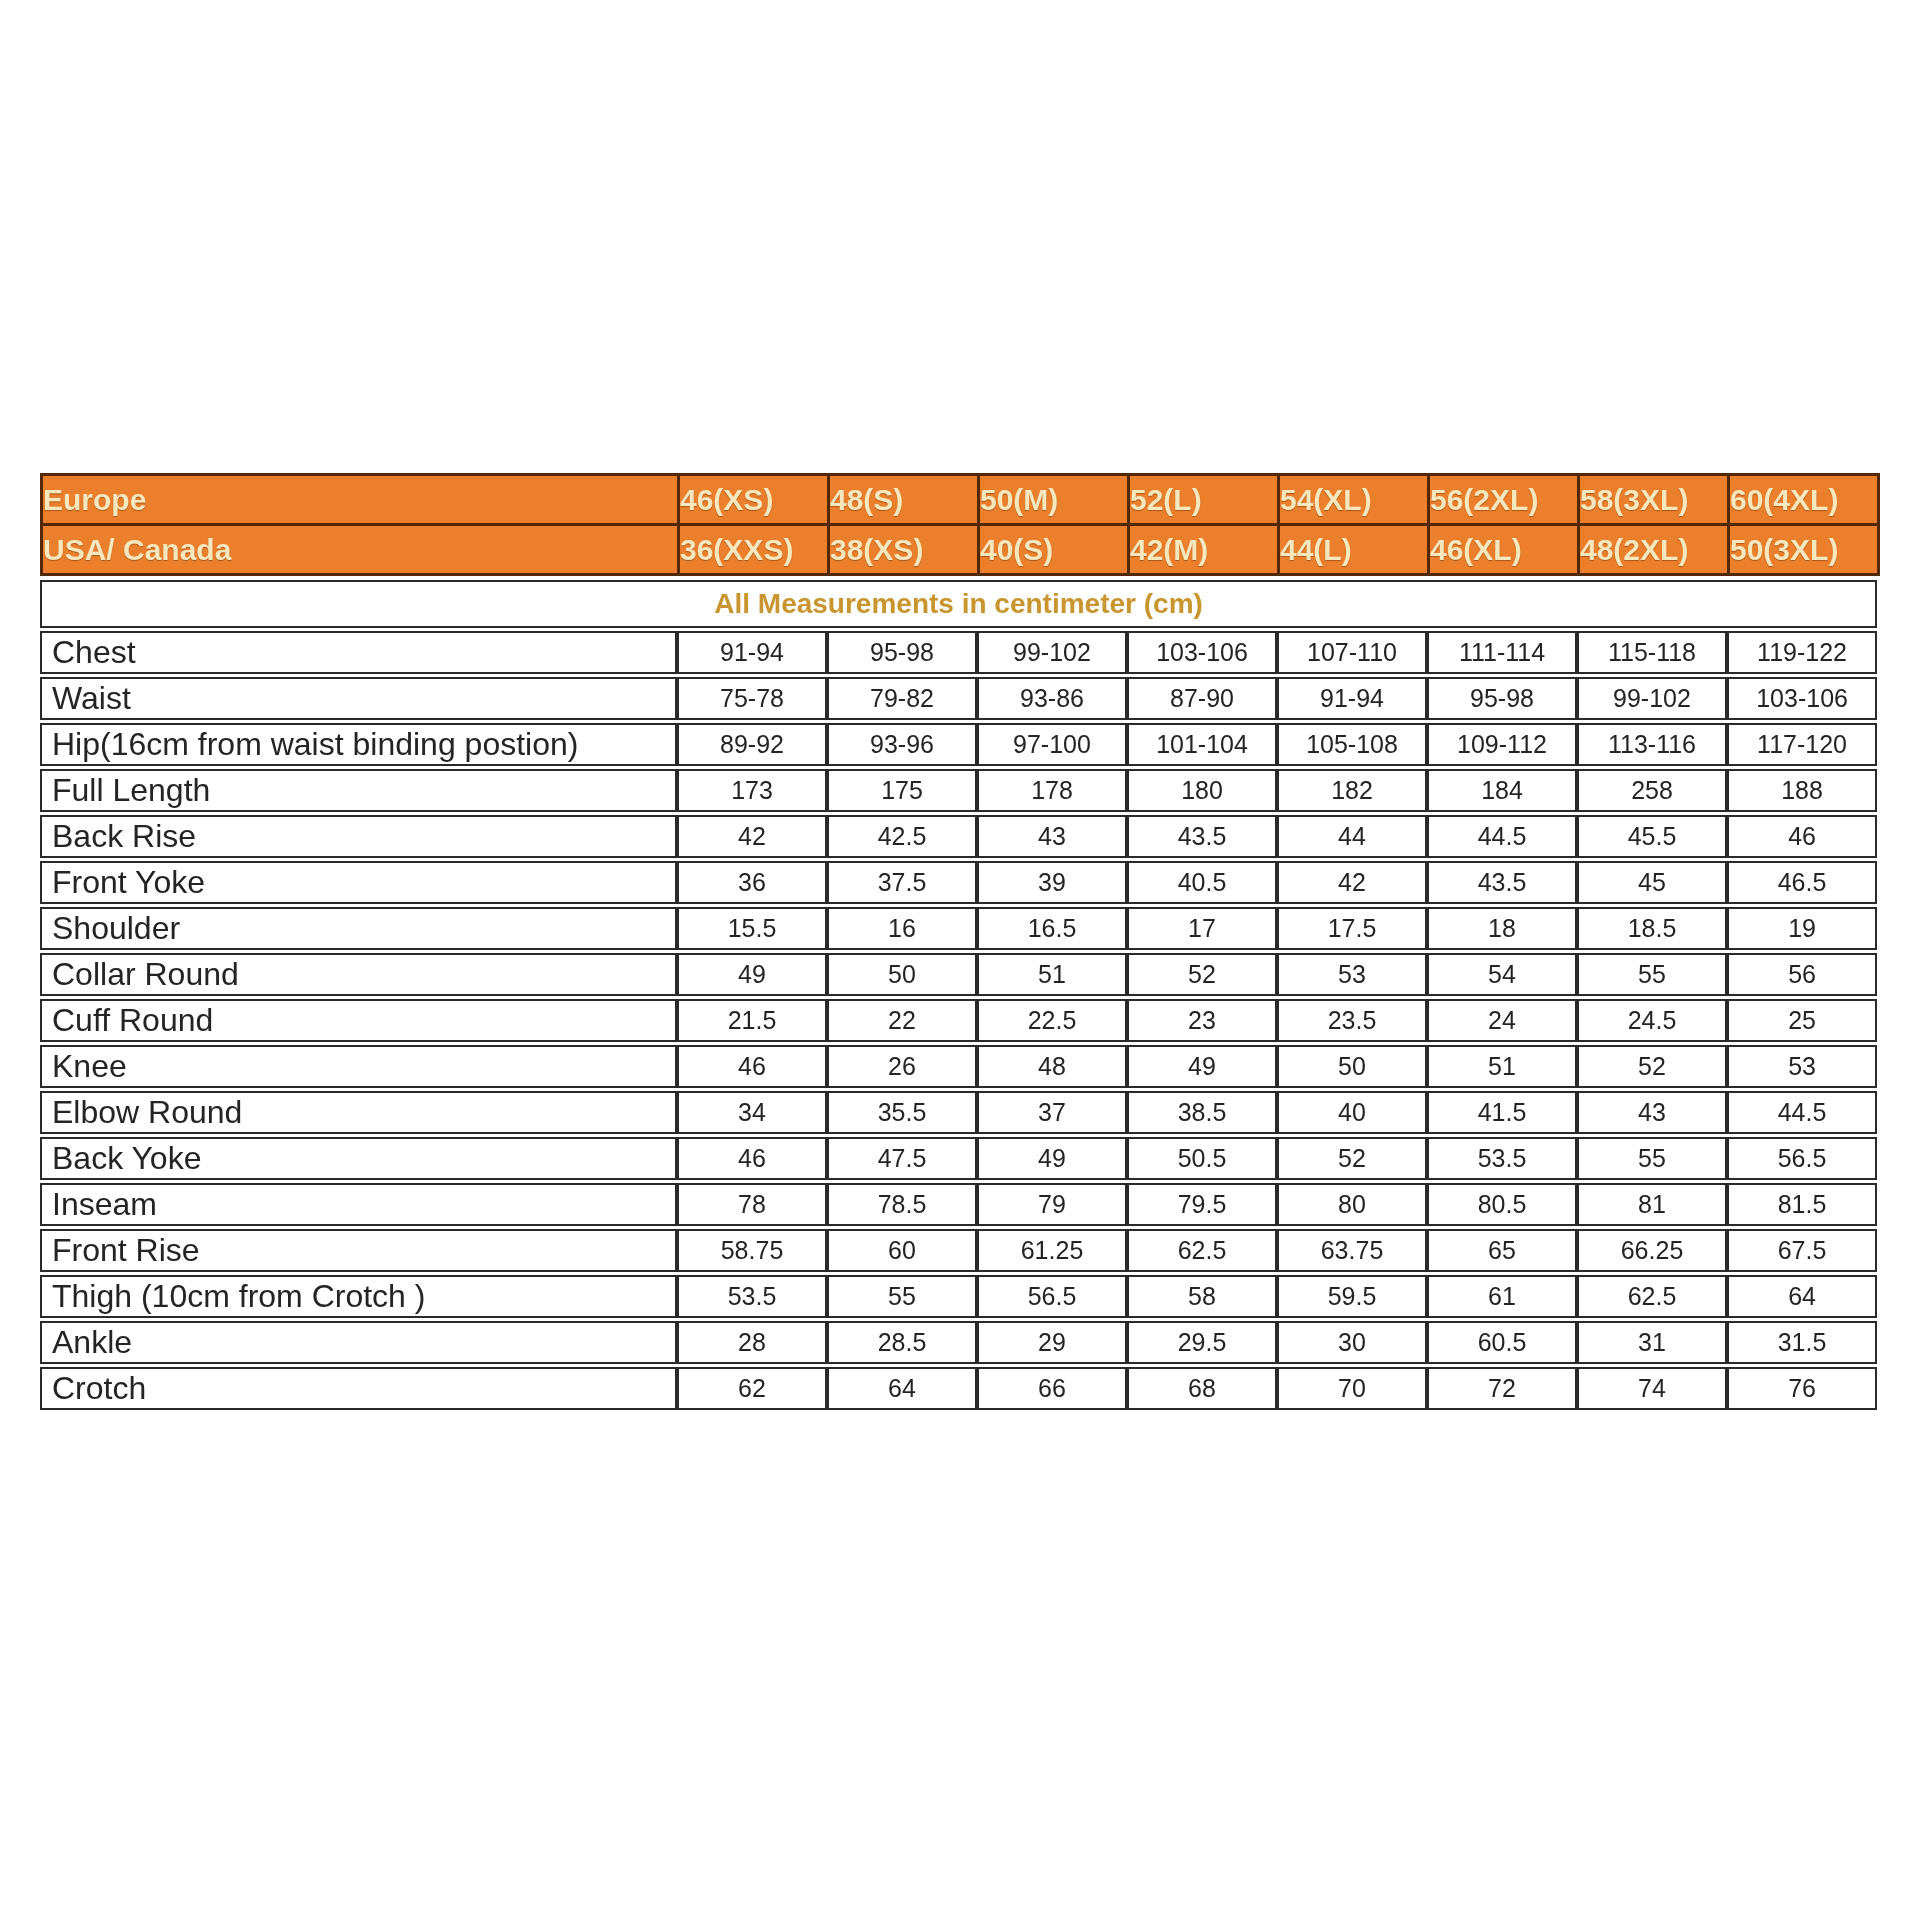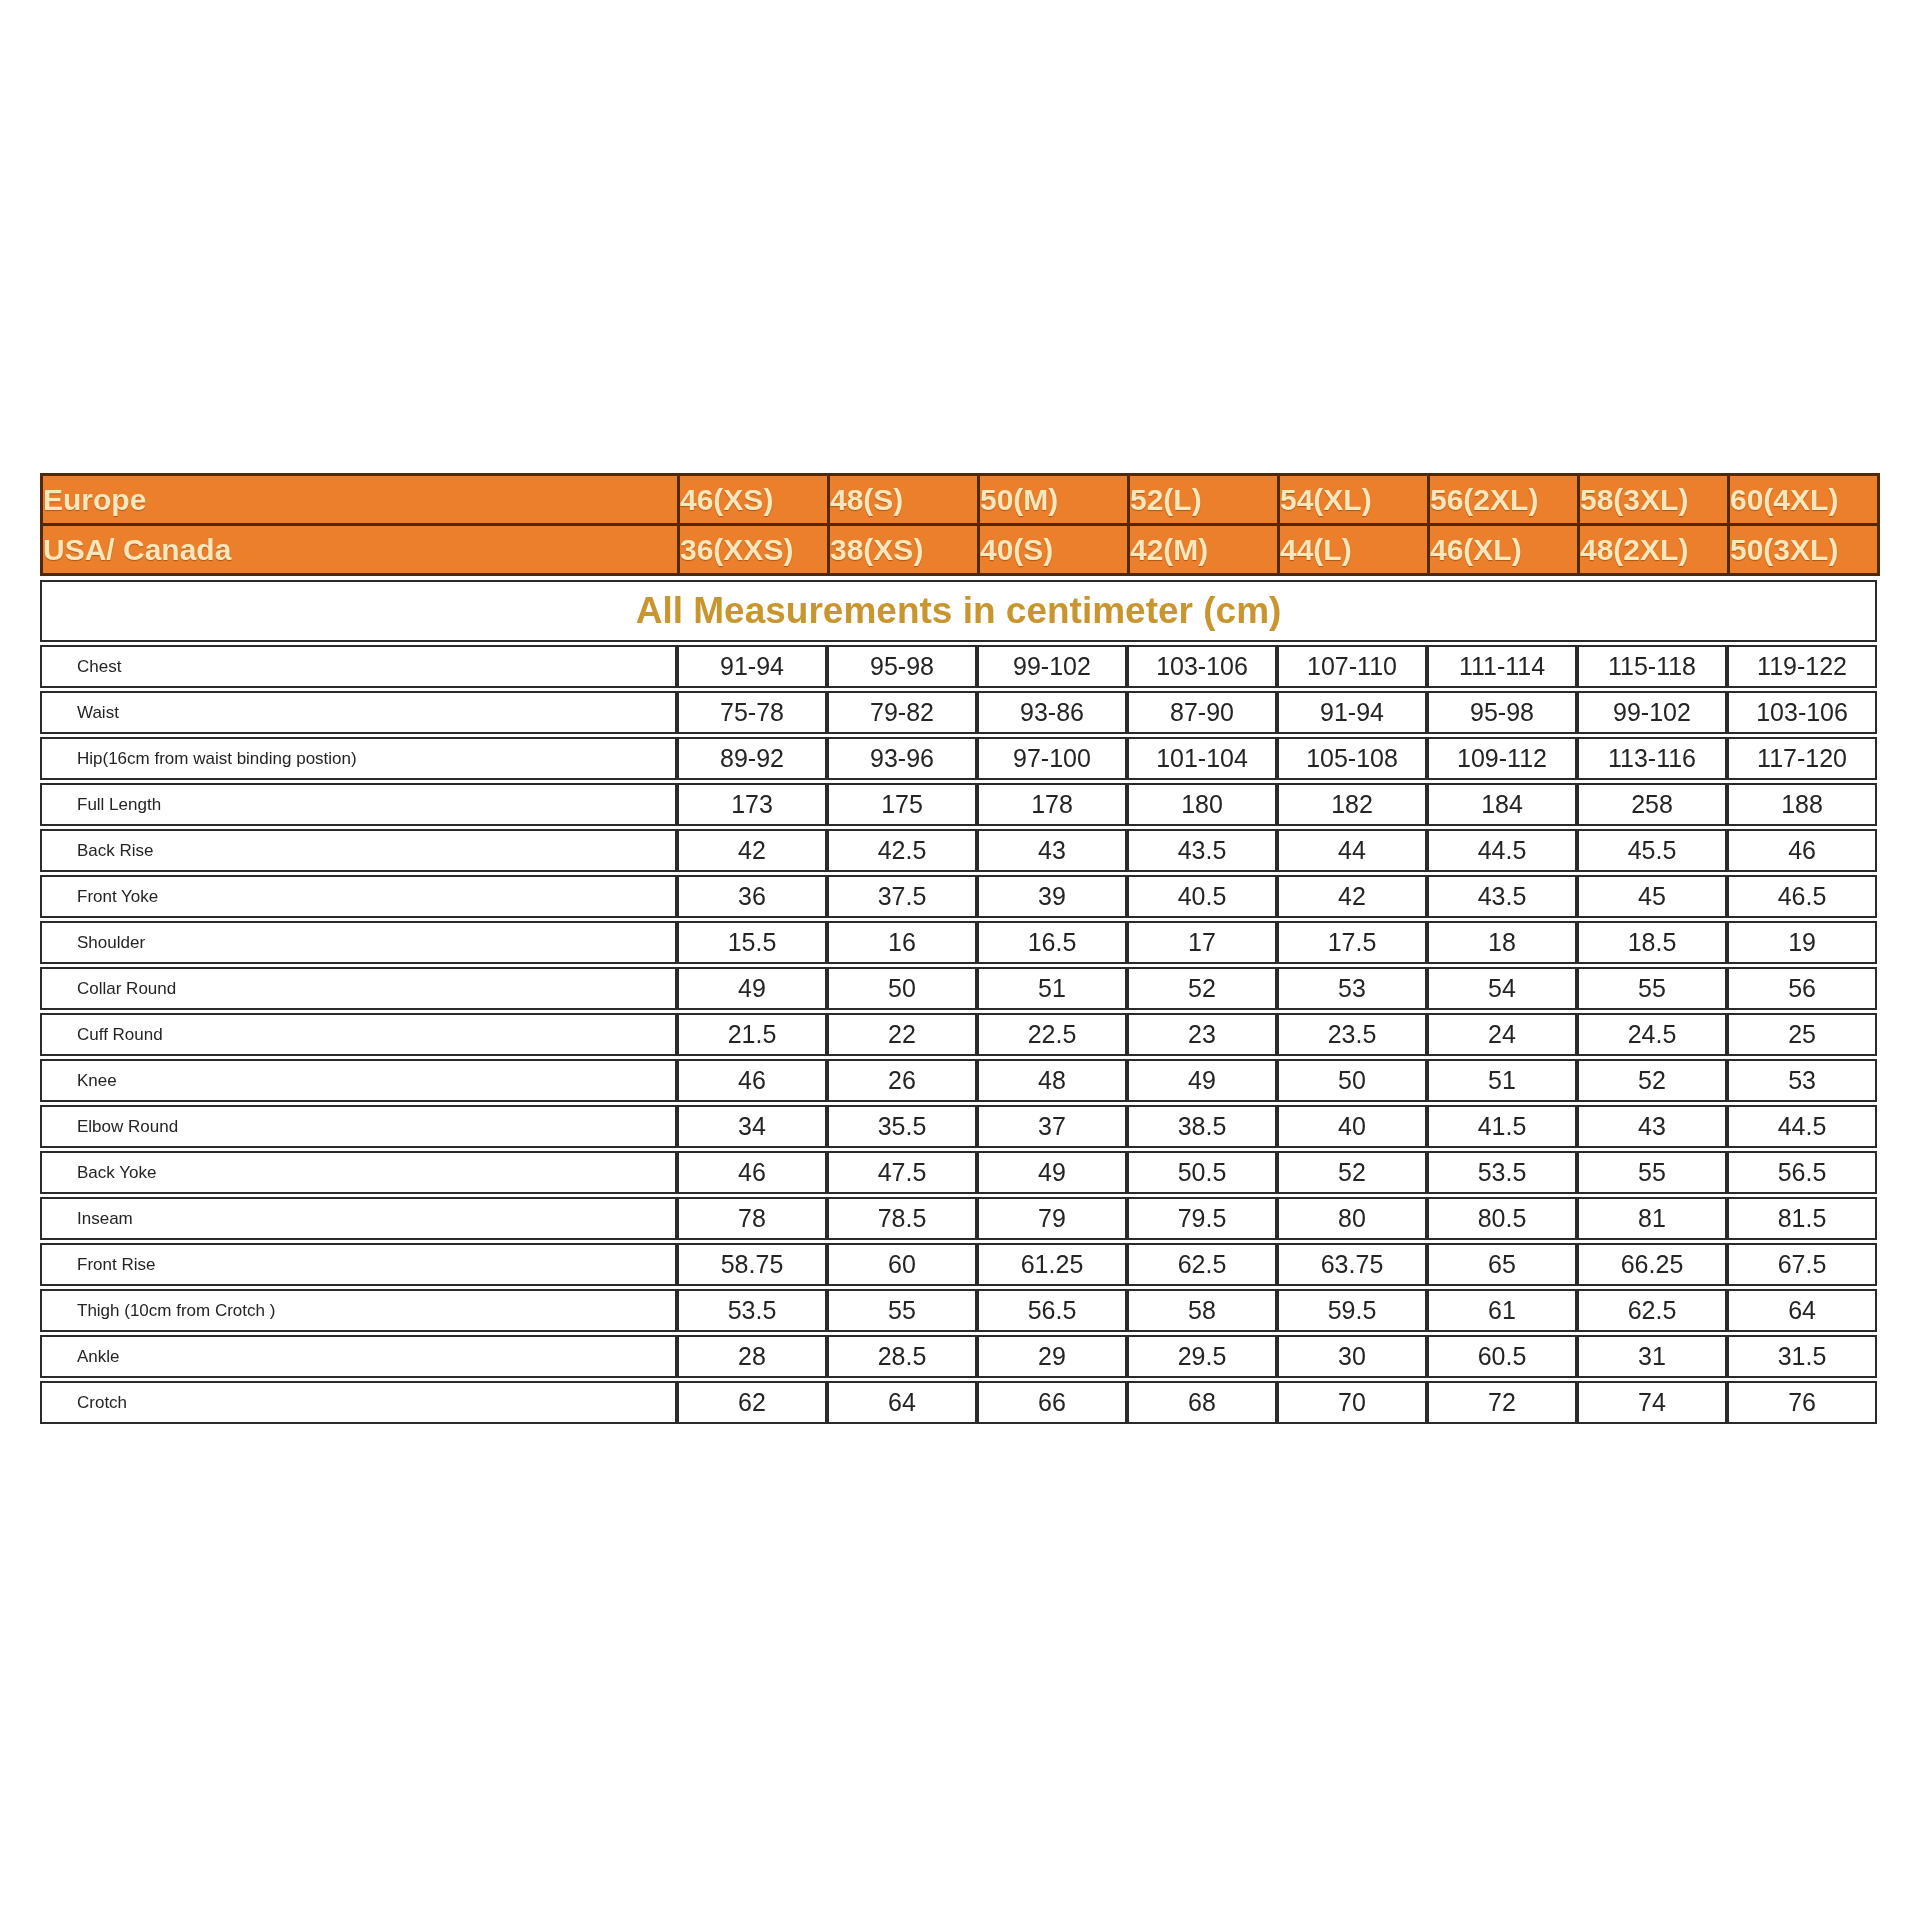--- a/index.html
+++ b/index.html
@@ -39,28 +39,28 @@
     border:2px solid var(--body-border);
     color:var(--body-text);
     font-size:25px;
     text-align:center;
     height:43px;
     overflow:hidden;
     white-space:nowrap;
   }
   table.body td.mlabel{
     text-align:left;
-    padding-left:35px;
-    font-size:17px;
+    padding-left:10px;
+    font-size:32px;
   }
   table.body tr.note-row td{
     font-weight:bold;
-    font-size:37px;
+    font-size:28px;
     color:var(--note-text);
-    height:62px;
+    height:48px;
     border:2px solid var(--body-border);
   }
 </style>
 </head>
 <body>
 
 <div class="chart-wrap">
 
   <table class="hdr">
     <colgroup>

